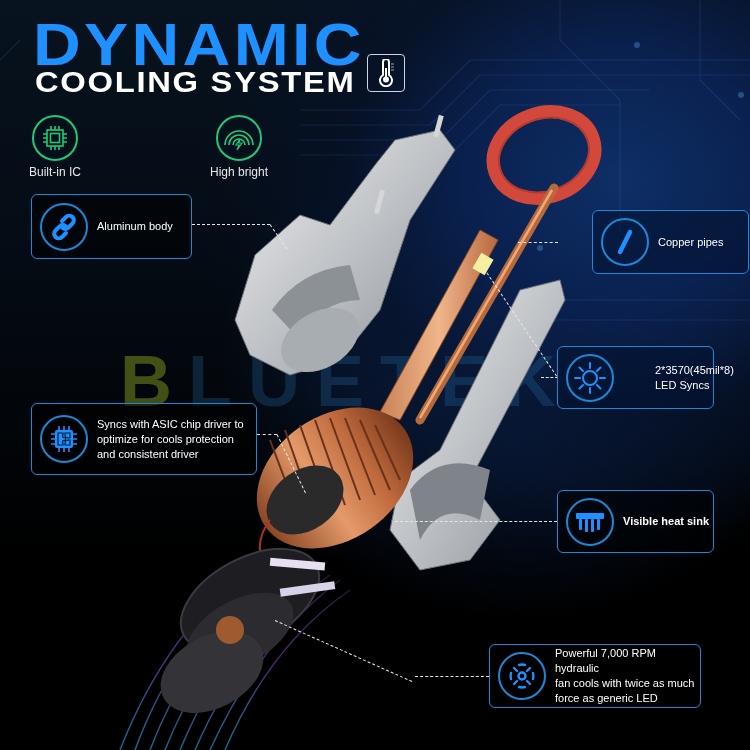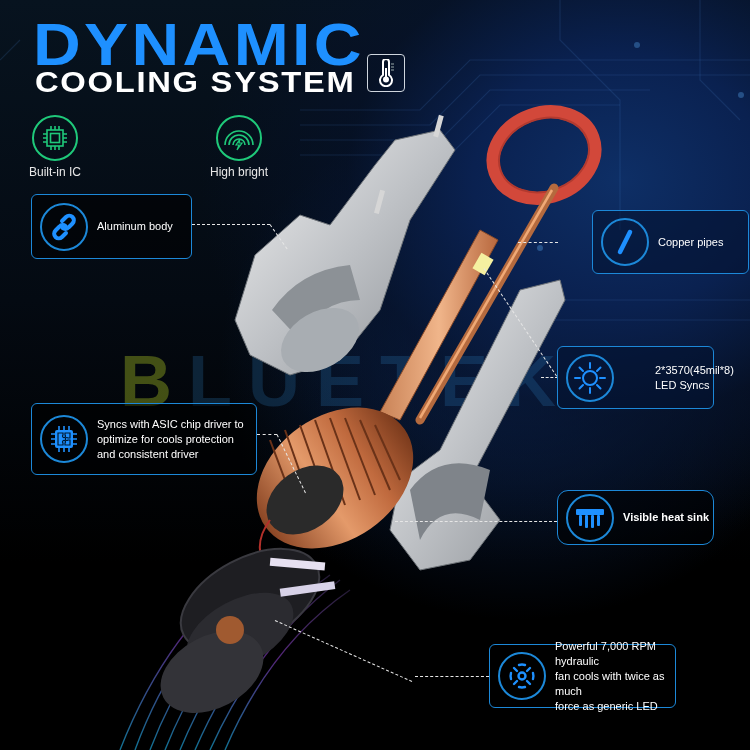--- a/index.html
+++ b/index.html
@@ -264,34 +264,34 @@
         <circle cx="17" cy="17" r="7"></circle>
         <path d="M17 2v5M17 27v5M2 17h5M27 17h5M6.5 6.5l3.5 3.5M24 24l3.5 3.5M6.5 27.5l3.5-3.5M24 10l3.5-3.5"></path>
       </svg>
     </div>
     <div class="ctext">
       <div>2*3570(45mil*8)</div>
       <div>LED Syncs</div>
     </div>
   </div>
 
-  <div class="callout" style="left:557px;top:490px;width:157px;height:55px;border-radius:11px;">
+  <div class="callout" style="left:557px;top:490px;width:157px;height:63px;">
     <div class="cicon">
       <svg width="32" height="26" viewBox="0 0 32 26" fill="#1e90ff">
         <rect x="2" y="4" width="28" height="6" rx="1"></rect>
         <rect x="5" y="10" width="3" height="11" rx="1"></rect>
           <rect x="11" y="10" width="3" height="13" rx="1"></rect>
         <rect x="17" y="10" width="3" height="13" rx="1"></rect>
           <rect x="23" y="10" width="3" height="11" rx="1"></rect>
       </svg>
     </div>
     <div class="ctext bold">Visible heat sink</div>
   </div>
 
-  <div class="callout" style="left:489px;top:644px;width:187px;height:64px;">
+  <div class="callout" style="left:489px;top:644px;width:212px;height:64px;">
     <div class="cicon">
       <svg width="32" height="32" viewBox="0 0 32 32" fill="none" stroke="#1e90ff" stroke-width="2.4" stroke-linecap="round">
         <circle cx="16" cy="16" r="3.5"></circle>
         <path d="M13 5 a11 11 0 0 1 6 0"></path>
           <path d="M13 27 a11 11 0 0 0 6 0"></path>
         <path d="M5 13 a11 11 0 0 0 0 6"></path>
           <path d="M27 13 a11 11 0 0 1 0 6"></path>
         <path d="M8 8 l3 3"></path>
           <path d="M24 8 l-3 3"></path>
           <path d="M8 24 l3 -3"></path>

